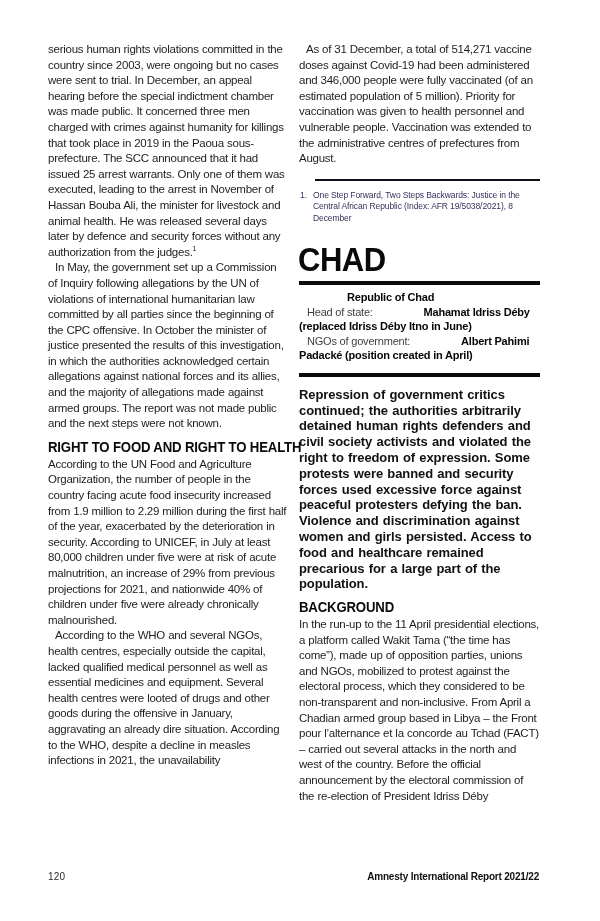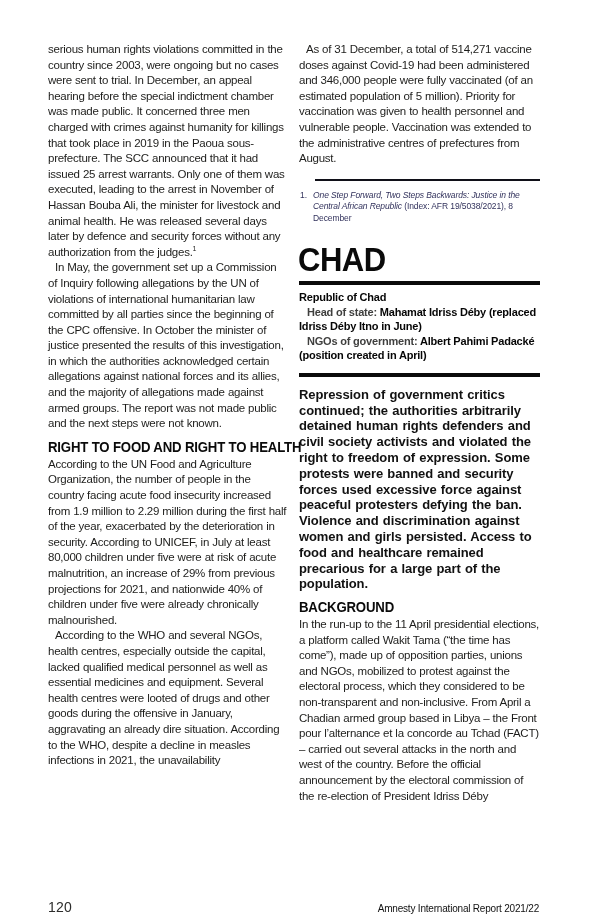--- a/index.html
+++ b/index.html
@@ -49,21 +49,21 @@
   .footnote {
     position: relative;
     margin-top: 9px;
     padding-left: 14px;
     font-size: 8.5px;
     line-height: 11.5px;
     letter-spacing: -0.1px;
     color: #32325c;
   }
   .footnote .fn-num { position: absolute; left: 1px; top: 0; font-style: normal; }
-  .footnote .fn-title { font-style: italic; }
+  .footnote .fn-title { }
   .footnote .fn-rest { font-style: normal; }
 
   h1.country-title {
     font-family: "Liberation Sans", sans-serif;
     font-size: 33px;
     font-weight: 700;
     color: #0a0a0a;
     margin: 21px 0 0 -1px;
     line-height: 30px;
     letter-spacing: -0.5px;
@@ -73,22 +73,22 @@
   .rule { height: 4px; background: #0a0a0a; }
   .rule-top { margin-top: 6px; }
   .rule-bottom { margin-top: 6px; }
 
   .infoblock {
     padding: 5px 0 4px 0;
     font-size: 11px;
     line-height: 14.5px;
     letter-spacing: -0.2px;
   }
-  .info-strong { font-weight: 700; color: #060606; }
-  .info-label  { font-weight: 700; color: #3f3f3e; padding-left: 8px; }
+  .info-strong { font-weight: 700; color: #060606; margin-left: 48px; }
+  .info-label  { font-weight: 400; color: #3f3f3e; padding-left: 8px; }
 
   .intro-para {
     margin-top: 10px;
     font-size: 13px;
     font-weight: 700;
     line-height: 15.8px;
     letter-spacing: -0.1px;
     word-spacing: 0.8px;
     color: #111111;
   }
@@ -96,22 +96,22 @@
 
   .footer {
     position: absolute;
     left: 48px;
     right: 61px;
     top: 871px;
     display: flex;
     justify-content: space-between;
     align-items: baseline;
   }
-  .page-number { font-size: 14px; letter-spacing: 0.2px; color: #2c2c2b; margin-top: 28px; }
-  .report-title { font-size: 10px; font-weight: 400; letter-spacing: -0.2px; color: #111111; }
+  .page-number { font-size: 10px; letter-spacing: 0.2px; color: #2c2c2b; }
+  .report-title { font-size: 10px; font-weight: 700; letter-spacing: -0.2px; color: #111111; }
 </style>
 </head>
 <body>
 
 <div class="page">
 
   <div class="col col-left">
     <p class="body-text"><span>serious human rights violations committed in the country since 2003, were ongoing but no cases were sent to trial. In December, an appeal hearing before the special indictment chamber was made public. It concerned three men charged with crimes against humanity for killings that took place in 2019 in the Paoua sous-prefecture. The SCC announced that it had issued 25 arrest warrants. Only one of them was executed, leading to the arrest in November of Hassan Bouba Ali, the minister for livestock and animal health. He was released several days later by defence and security forces without any authorization from the judges.</span><sup class="fn-ref">1</sup></p>
     <p class="body-text indent">In May, the government set up a Commission of Inquiry following allegations by the UN of violations of international humanitarian law committed by all parties since the beginning of the CPC offensive. In October the minister of justice presented the results of this investigation, in which the authorities acknowledged certain allegations against national forces and its allies, and the majority of allegations made against armed groups. The report was not made public and the next steps were not known.</p>
     <h2 class="section-heading">RIGHT TO FOOD AND RIGHT TO HEALTH</h2>

